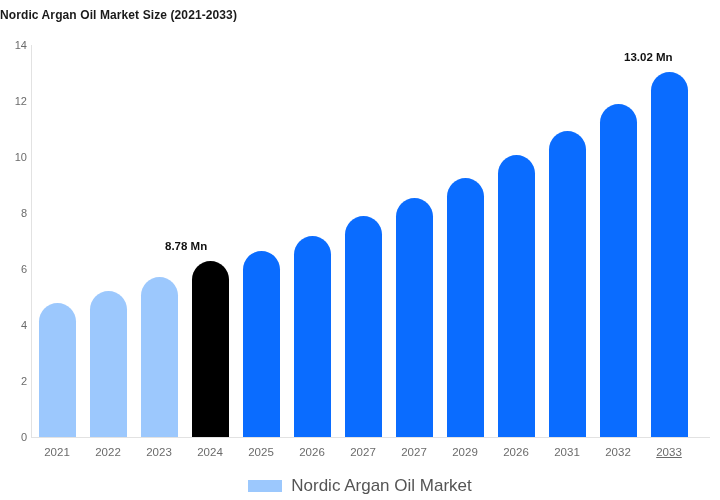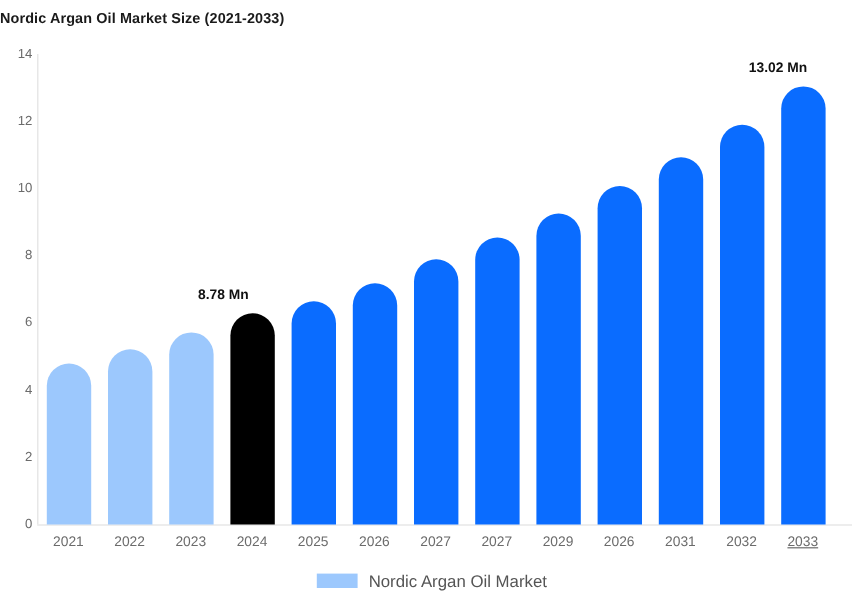--- a/index.html
+++ b/index.html
@@ -102,21 +102,21 @@
     align-items: center;
     justify-content: center;
     gap: 9px;
   }
   #legend-swatch {
     width: 34px;
     height: 12px;
     background: #9cc8fd;
   }
   #legend-label {
-    font-size: 14px;
+    font-size: 17px;
     color: #555555;
   }
 </style>
 </head>
 <body>
 
 <div id="chart-root">
 
   <div id="chart-title">Nordic Argan Oil Market Size (2021-2033)</div>
 

